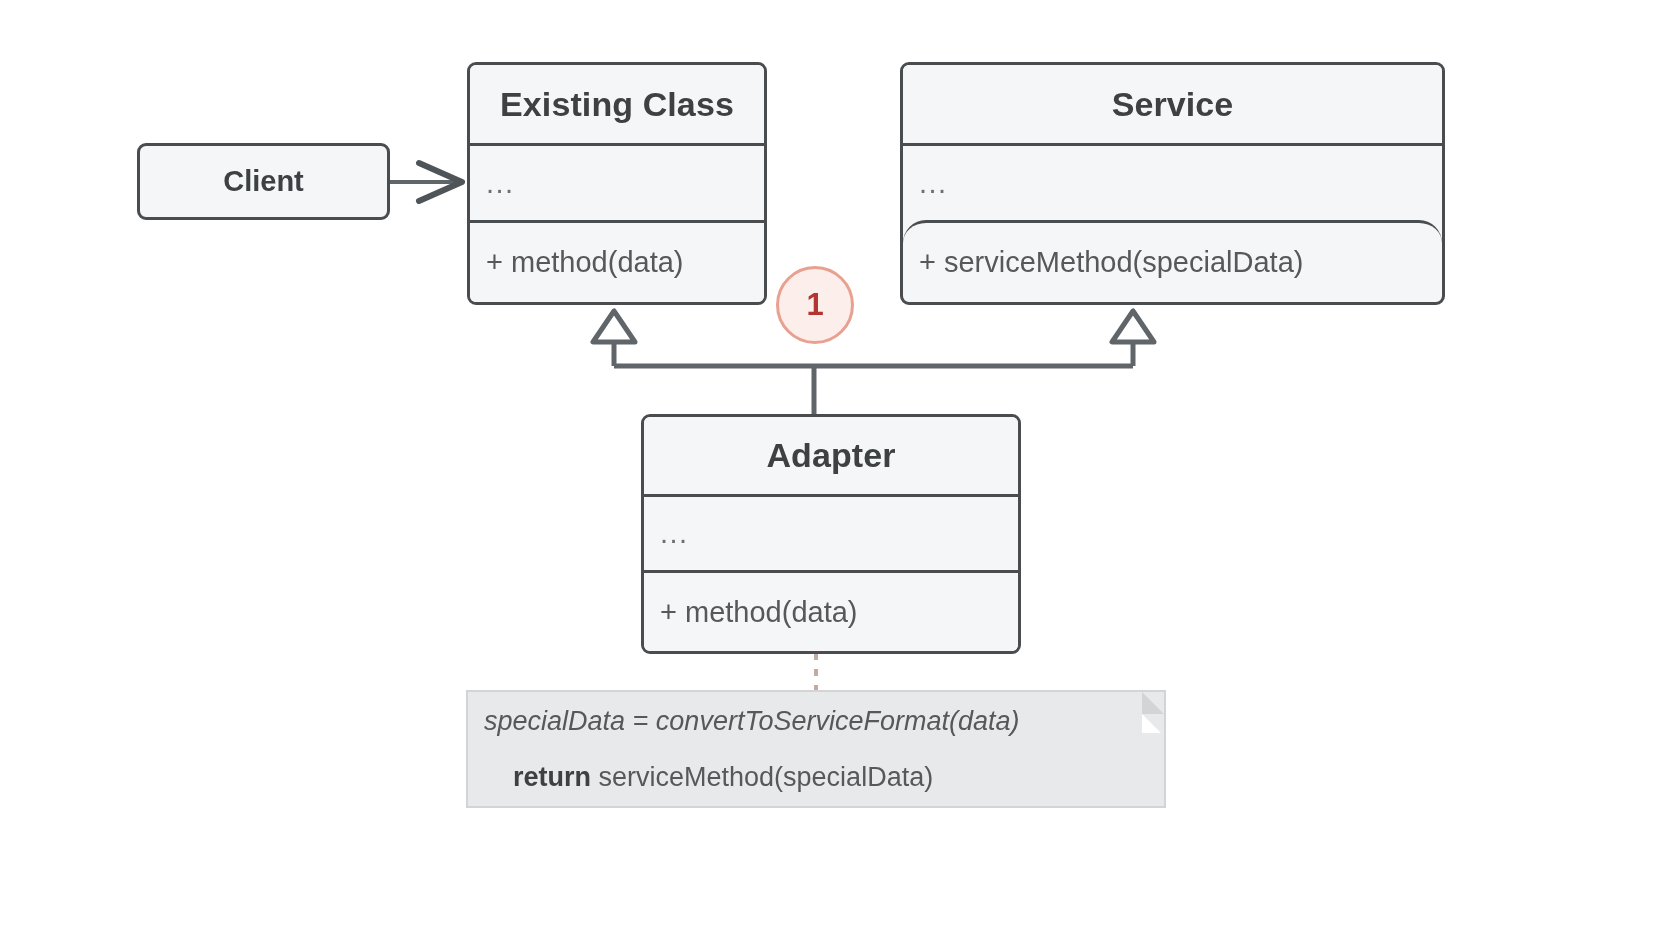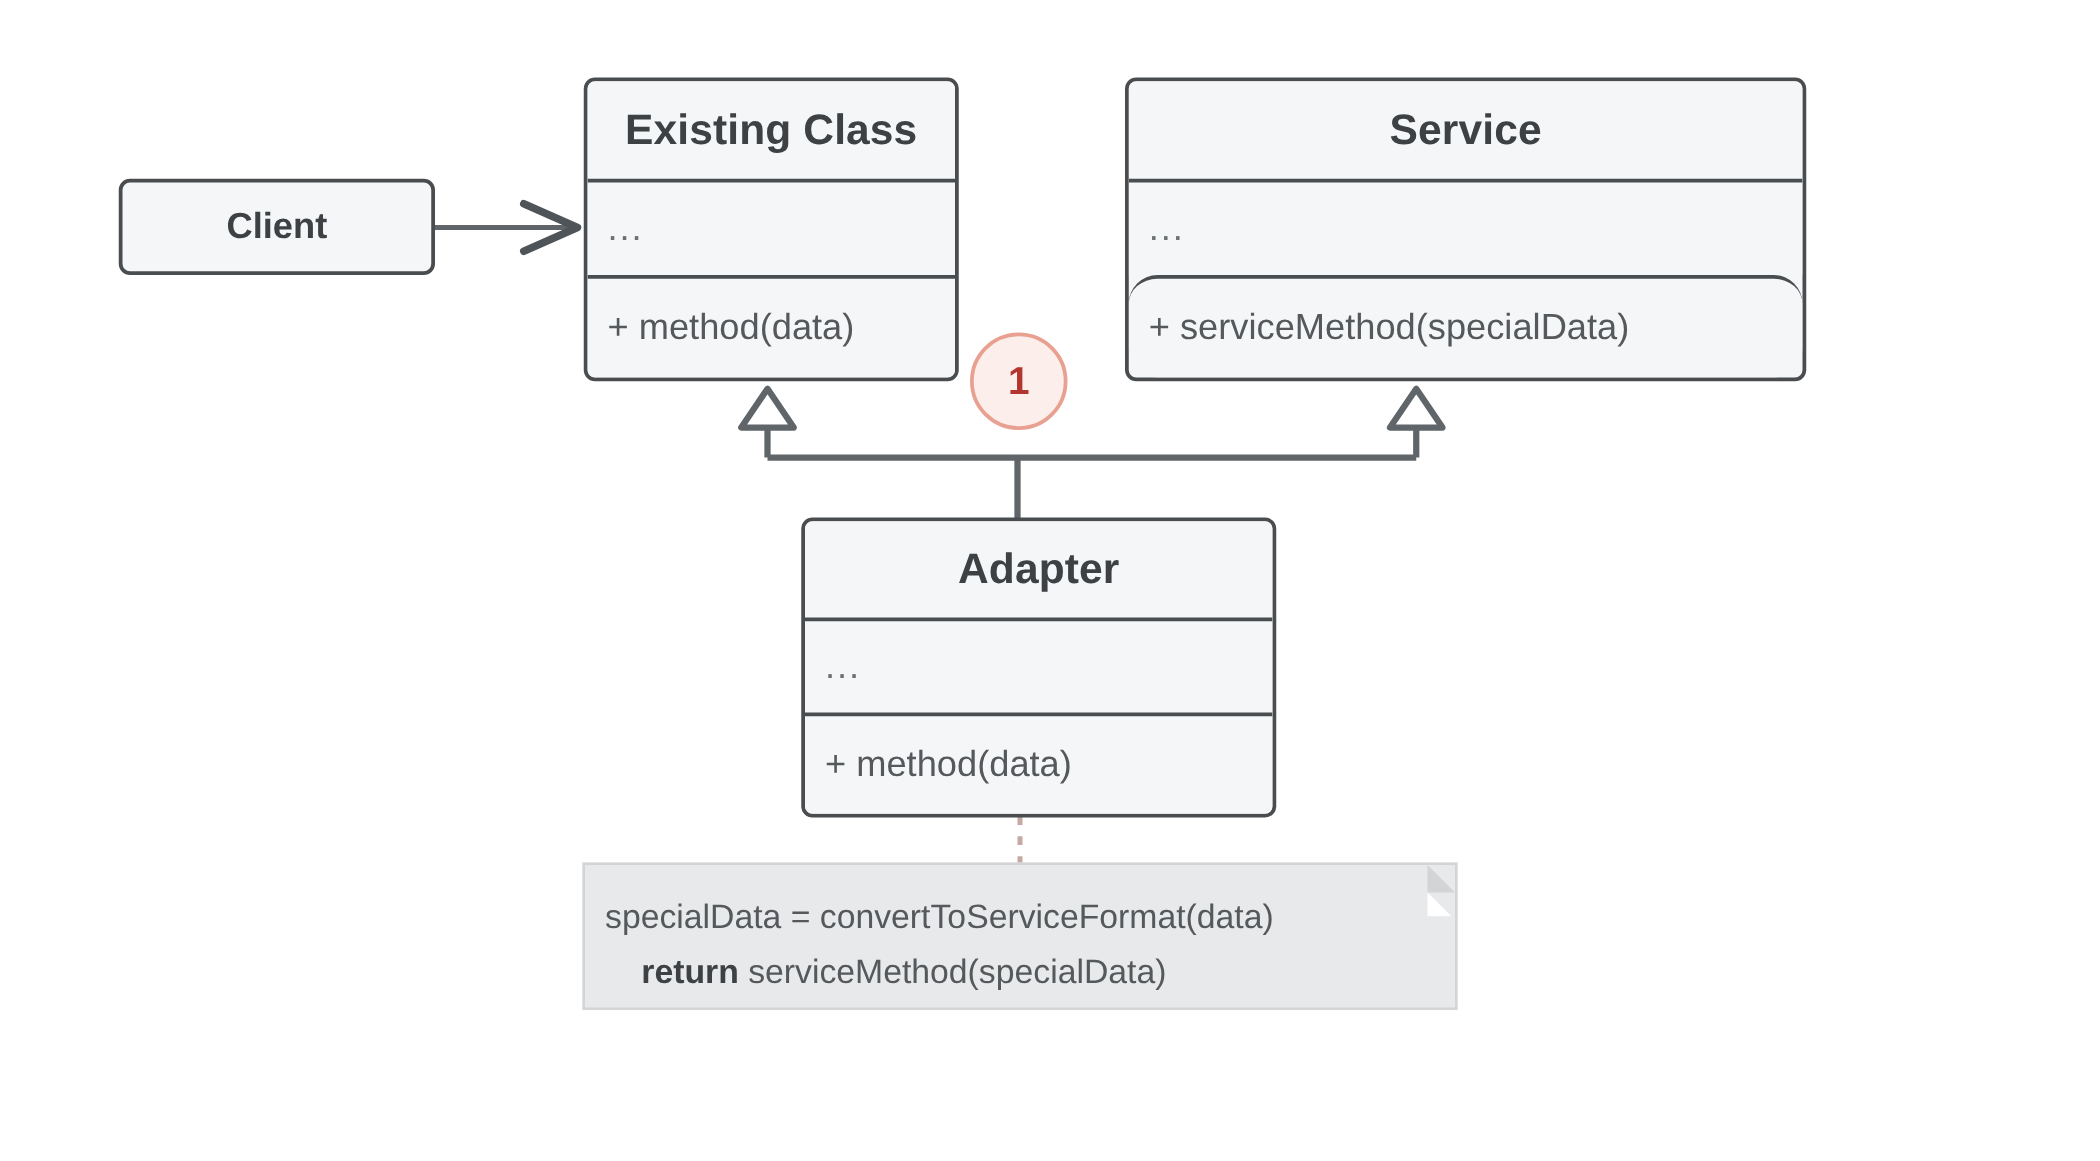--- a/index.html
+++ b/index.html
@@ -69,20 +69,21 @@
     box-sizing: border-box;
     background: #f5f6f7;
     border: 3px solid #494d50;
     border-radius: 9px;
     display: flex;
     align-items: center;
     justify-content: center;
     font-weight: bold;
     font-size: 29px;
     color: #3d4144;
+    margin-left: 42px;
   }
 
   
   .step-badge {
     position: absolute;
     box-sizing: border-box;
     border-radius: 50%;
     background: #fceeea;
     border: 3px solid #e8a091;
     display: flex;
@@ -182,15 +183,15 @@
   <div class="uml-row uml-sep uml-attr" style="height:76px;">
     <span class="dots">...</span>
   </div>
   <div class="uml-row uml-sep uml-op" style="height:81px;">+ method(data)</div>
 </div>
 
 <div class="note-box" style="left:466px; top:690px; width:700px; height:118px;">
   <div class="note-fold" style="right:0; top:0;">
     <div class="note-fold-inner" style="left:-22px; top:0;"></div>
   </div>
-  <div class="note-text" style="left:16px; top:20px;">specialData = convertToServiceFormat(data)</div>
+  <div class="note-text" style="left:16px; top:8px;font-style:italic;">specialData = convertToServiceFormat(data)</div>
   <div class="note-text" style="left:16px; top:64px;"><b>return</b><span> serviceMethod(specialData)</span></div>
 </div>
 
 </body></html>

